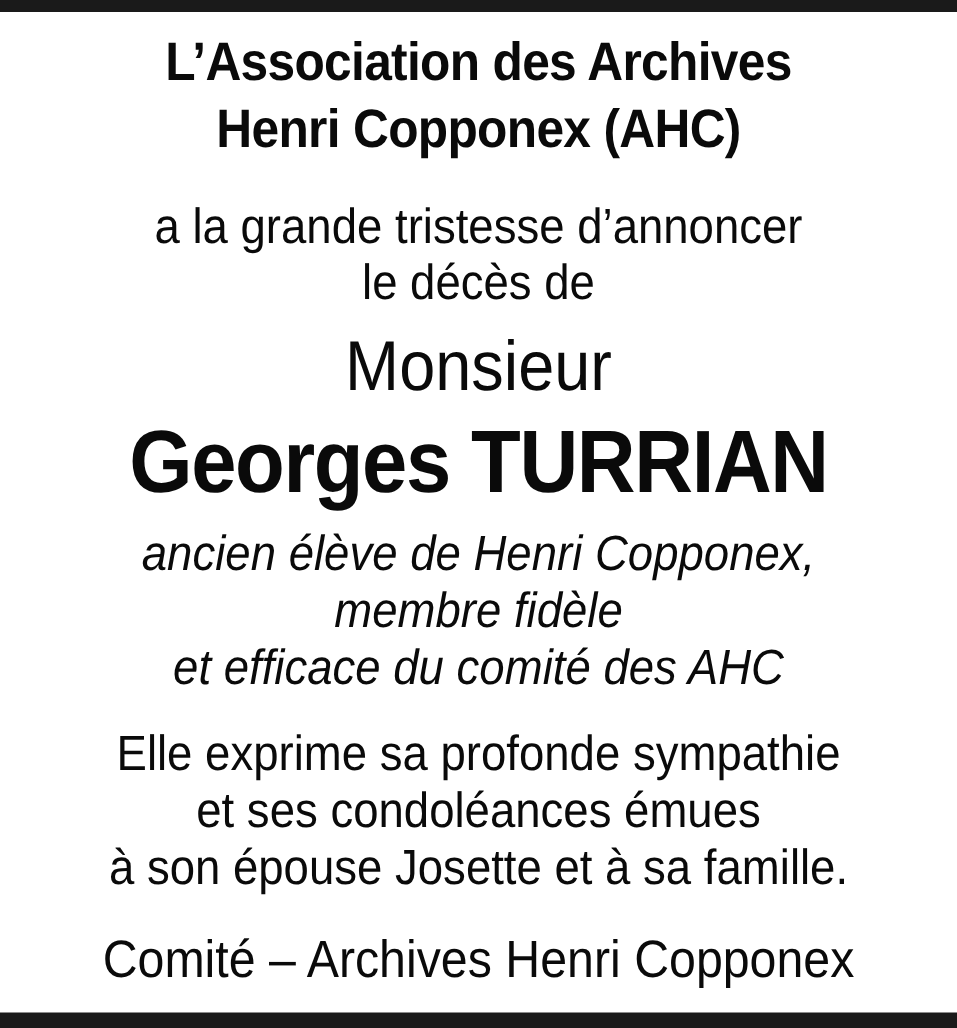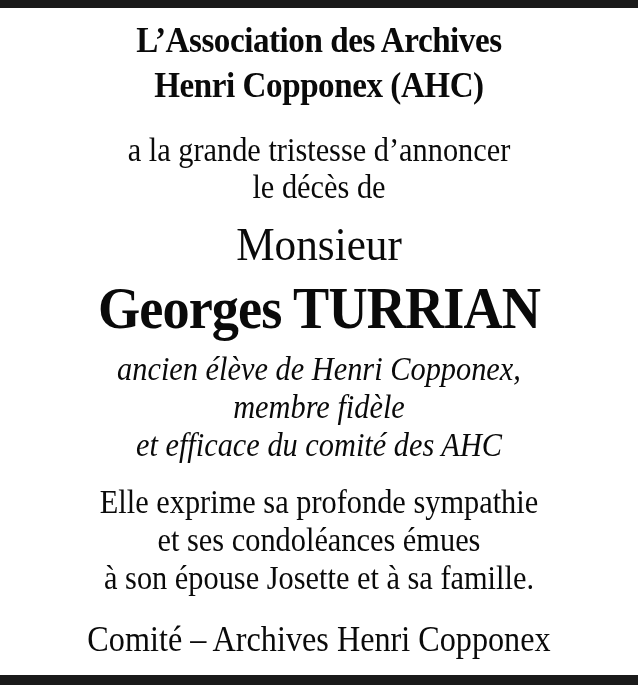--- a/index.html
+++ b/index.html
@@ -6,21 +6,21 @@
     margin: 0;
     padding: 0;
     background: #ffffff;
   }
   .page {
     position: relative;
     width: 638px;
     height: 685px;
     background: #ffffff;
     overflow: hidden;
-    font-family: Liberation Serif, serif;
+    font-family: Liberation Sans, sans-serif;
     color: #0a0a0a;
   }
   .rule {
     position: absolute;
     left: 0;
     right: 0;
     background: #1a1a1a;
   }
   .rule-top { top: 0; height: 8px; }
   .rule-bottom { bottom: 0; height: 10px; }

